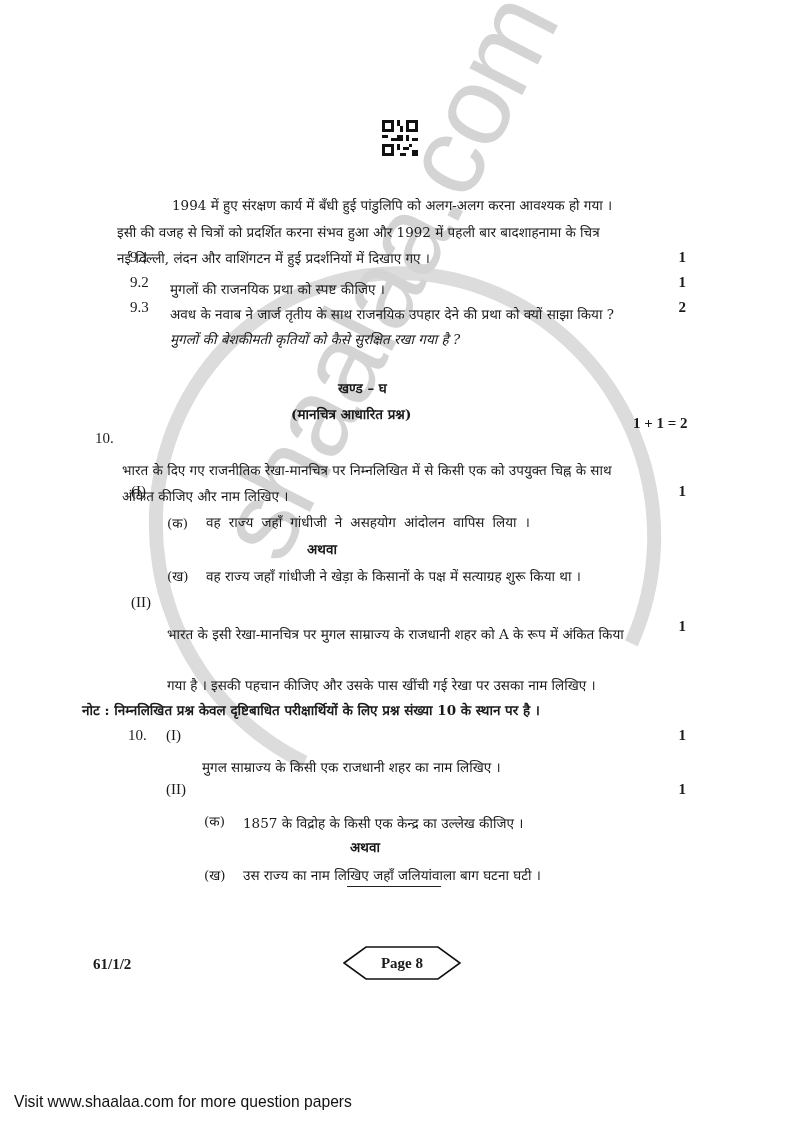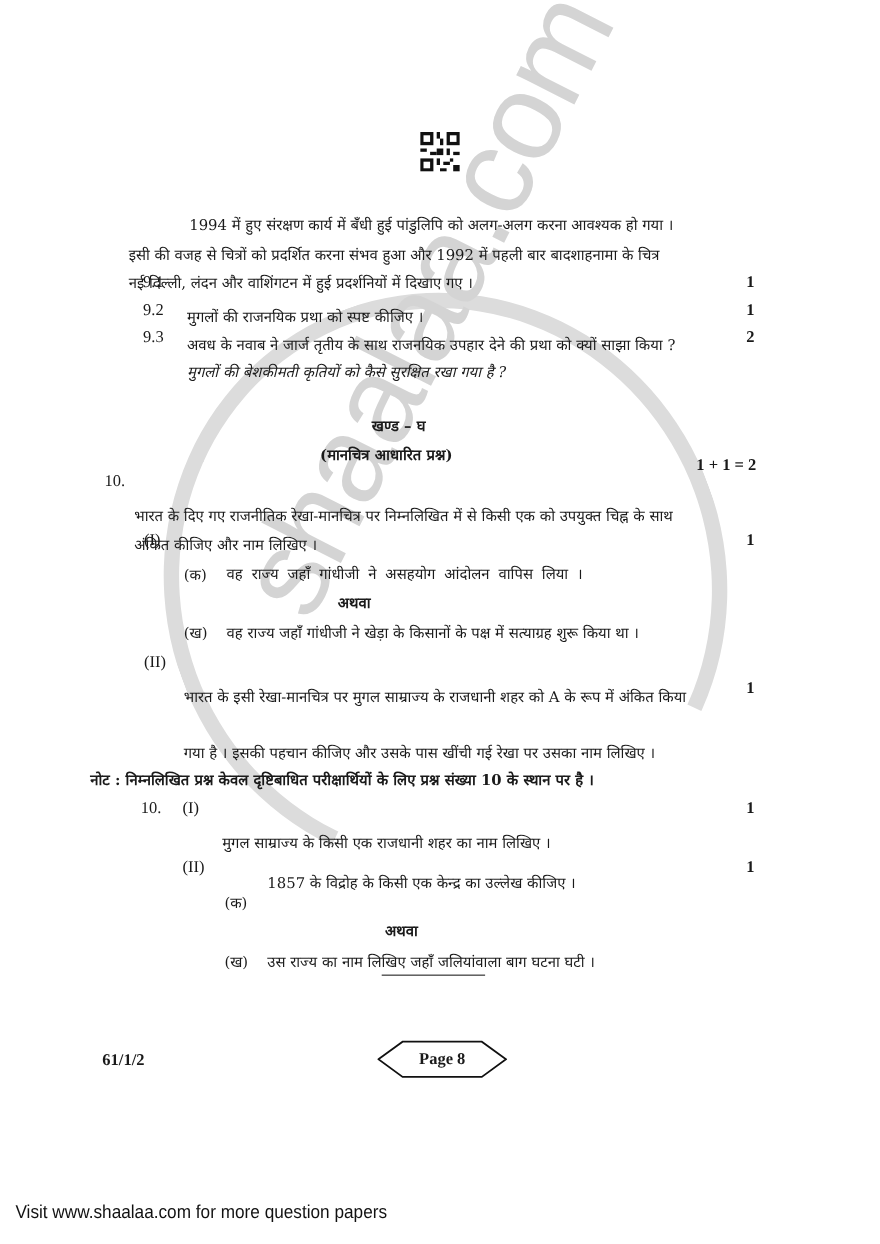--- a/index.html
+++ b/index.html
@@ -109,21 +109,21 @@
 
 <div class="abs txt bold" style="left:82px; top:672px;">नोट :  निम्नलिखित प्रश्न केवल दृष्टिबाधित परीक्षार्थियों के लिए प्रश्न संख्या 10 के स्थान पर है ।</div>
 
 <div class="abs num" style="left:128px; top:727px;">10.</div>
 <div class="abs num" style="left:166px; top:727px;">(I)</div>
 <div class="abs txt" style="left:202px; top:729px;">मुगल साम्राज्य के किसी एक राजधानी शहर का नाम लिखिए ।</div>
 <div class="mark" style="top:727px;">1</div>
 
 <div class="abs num" style="left:166px; top:781px;">(II)</div>
 <div class="abs txt" style="left:204px; top:783px;">(क)</div>
-<div class="abs txt" style="left:243px; top:765px;">1857 के विद्रोह के किसी एक केन्द्र का उल्लेख कीजिए ।</div>
+<div class="abs txt" style="left:243px; top:785px;">1857 के विद्रोह के किसी एक केन्द्र का उल्लेख कीजिए ।</div>
 <div class="mark" style="top:781px;">1</div>
 <div class="abs txt bold" style="left:350px; top:809px;">अथवा</div>
 <div class="abs txt" style="left:204px; top:837px;">(ख)</div>
 <div class="abs txt" style="left:243px; top:837px;text-align:center;">उस राज्य का नाम लिखिए जहाँ जलियांवाला बाग घटना घटी ।</div>
 
 <div class="rule"></div>
 
 <div class="abs num bold" style="left:93px; top:956px;">61/1/2</div>
 <div class="page-badge">
   <svg width="118" height="36" viewBox="0 0 118 36">

